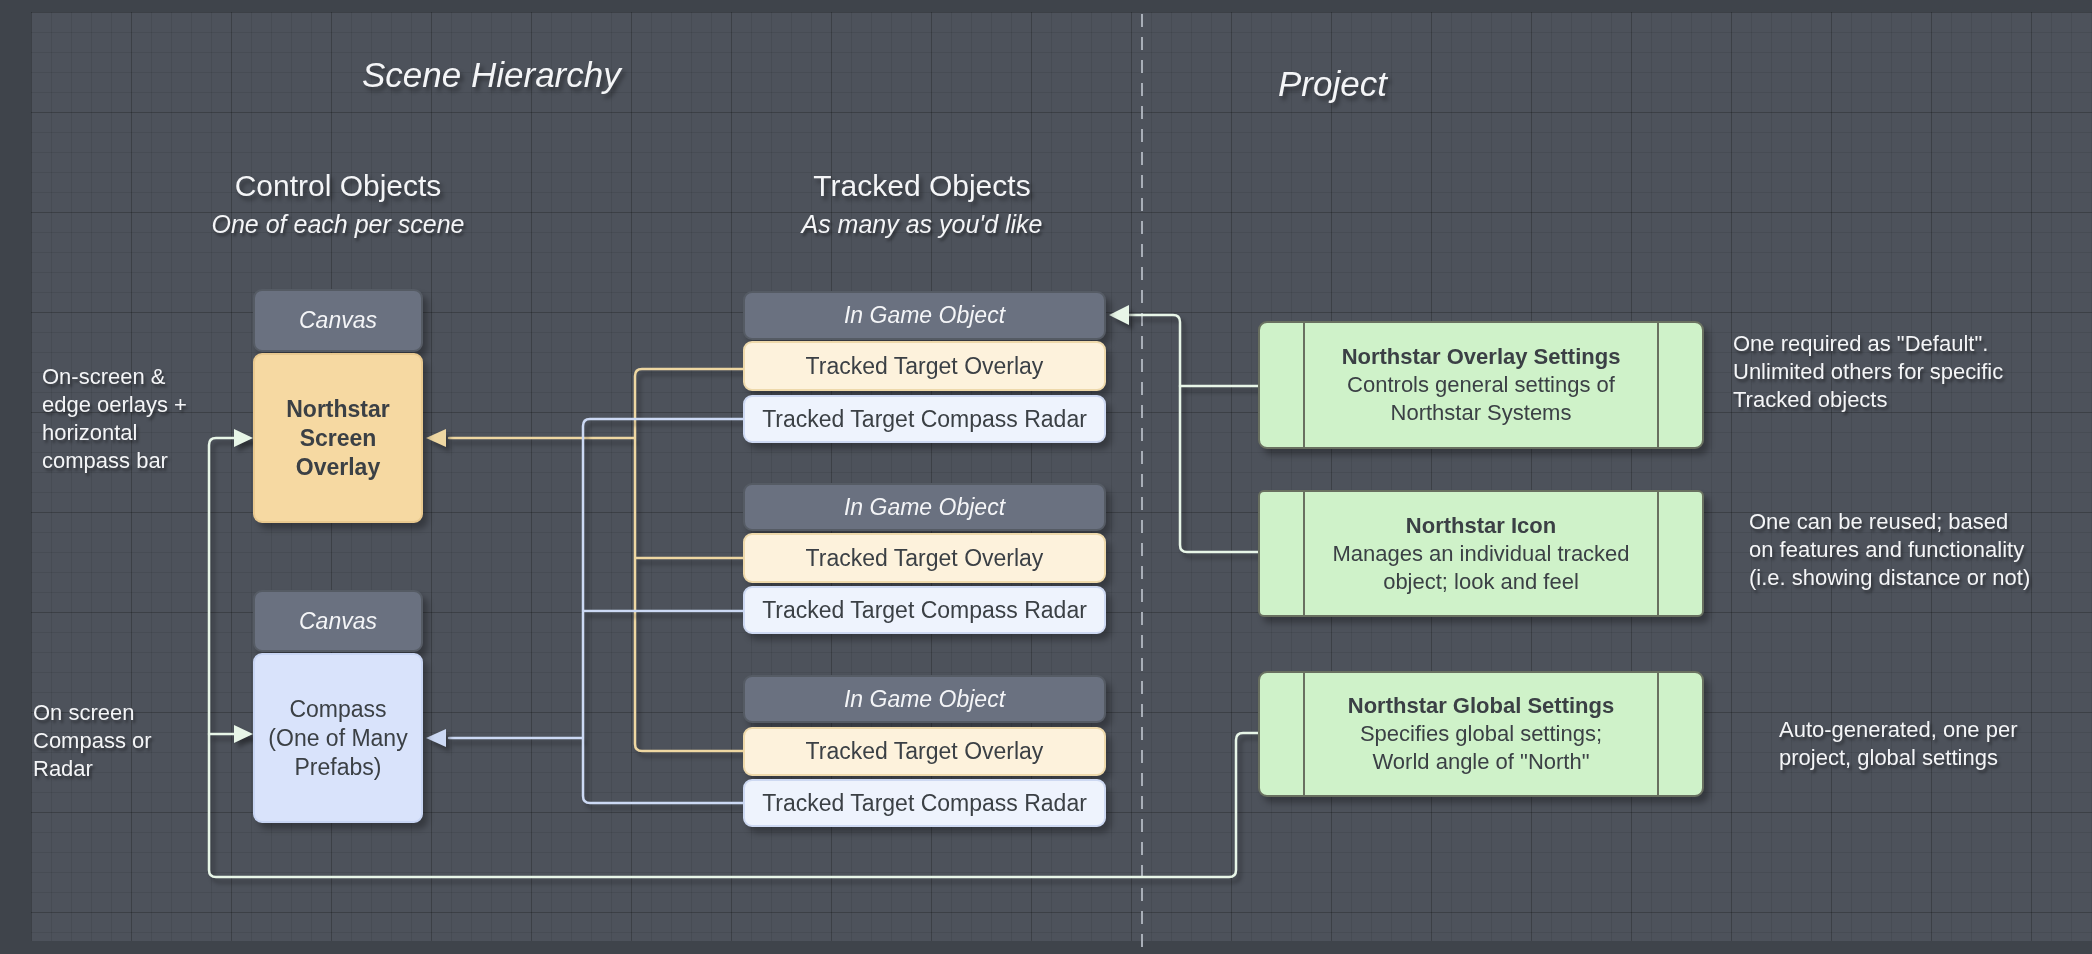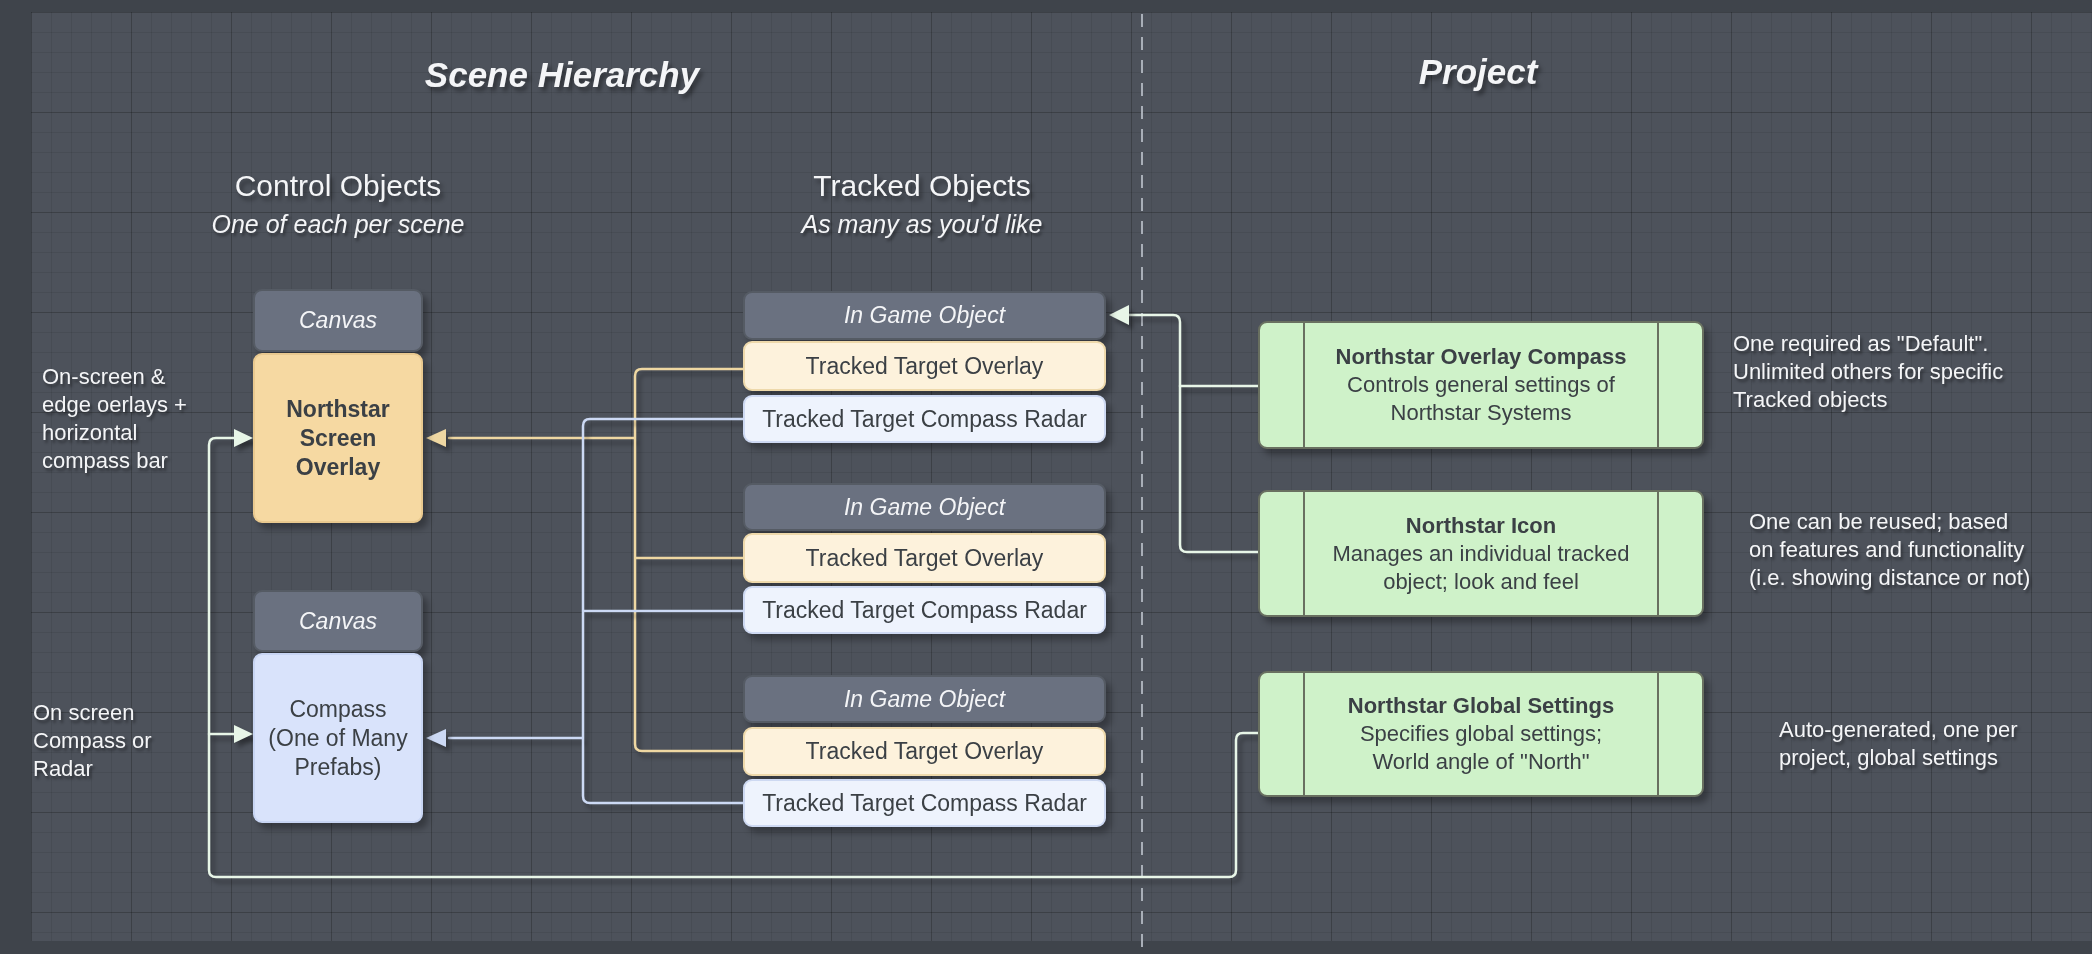--- a/index.html
+++ b/index.html
@@ -24,22 +24,22 @@
   .creamfill{background:var(--cream-box);border:2px solid var(--cream-box-border);
         color:var(--text-dark);font-size:23px;}
   .palefill{background:var(--pale-box);border:2px solid var(--pale-box-border);
         color:var(--text-dark);font-size:23px;}
   .bluefill{background:var(--blue-box);border:2px solid var(--blue-box-border);
         color:var(--text-dark);font-size:23px;line-height:29px;}
   .greenfill{background:var(--green-box);border:2px solid var(--green-box-border);
         color:var(--text-dark);font-size:22px;line-height:28px;}
   .greenbar{position:absolute;top:0;bottom:0;width:2px;background:var(--green-box-border);}
   .gtitle{font-weight:bold;}
-  .title{position:absolute;color:var(--text-light);font-size:35px;font-weight:bold;font-style:italic;
-         text-align:center;text-shadow:3px 4px 4px rgba(0,0,0,0.4);}
+  .title{position:absolute;color:var(--text-light);font-size:35px;font-weight:normal;font-style:italic;
+         text-shadow:3px 4px 4px rgba(0,0,0,0.4);}
   .heading{position:absolute;color:var(--text-light);font-size:30px;font-weight:normal;text-align:center;
          text-shadow:3px 4px 4px rgba(0,0,0,0.4);}
   .subheading{position:absolute;color:var(--text-light);font-size:25px;font-style:italic;text-align:center;
          text-shadow:2px 3px 3px rgba(0,0,0,0.4);}
   .note{position:absolute;color:var(--text-light);font-size:22px;line-height:28px;
         text-shadow:2px 3px 3px rgba(0,0,0,0.4);}
   svg.wires{position:absolute;left:0;top:0;pointer-events:none;}
   .edge{fill:none;stroke-width:2.5px;stroke-linecap:round;}
   .e-mint{stroke:var(--mint);filter:drop-shadow(4px 5px 2px rgba(0,0,0,0.32));}
   .a-mint{fill:var(--mint);stroke:none;filter:drop-shadow(4px 5px 2px rgba(0,0,0,0.32));}
@@ -68,21 +68,21 @@
     <polygon class="a-mint" points="1109,315 1129,305 1129,325"></polygon>
 
     <path class="edge e-tan" d="M743 369 L642 369 Q635 369 635 376 L635 744 Q635 751 642 751 L743 751 M635 558 L743 558 M635 438 L449 438"></path>
     <polygon class="a-tan" points="426,438 446,429 446,447"></polygon>
 
     <path class="edge e-blue" d="M743 419 L590 419 Q583 419 583 426 L583 796 Q583 803 590 803 L743 803 M583 611 L743 611 M583 738 L449 738"></path>
     <polygon class="a-blue" points="426,738 446,729 446,747"></polygon>
   </svg>
 
   <div class="title" style="left:362px;top:55px;width:400px;">Scene Hierarchy</div>
-  <div class="title" style="left:1278px;top:52px;width:400px;">Project</div>
+  <div class="title" style="left:1278px;top:64px;width:400px;">Project</div>
 
   <div class="heading" style="left:188px;top:169px;width:300px;">Control Objects</div>
   <div class="subheading" style="left:168px;top:210px;width:340px;">One of each per scene</div>
   <div class="heading" style="left:772px;top:169px;width:300px;">Tracked Objects</div>
   <div class="subheading" style="left:752px;top:210px;width:340px;">As many as you'd like</div>
 
   <div class="box gray" style="left:253px;top:289px;width:170px;height:63px;">Canvas</div>
   <div class="box tanfill ml" style="left:253px;top:353px;width:170px;height:170px;">Northstar
 Screen
 Overlay</div>
@@ -107,25 +107,25 @@
   <div class="box creamfill" style="left:743px;top:533px;width:363px;height:50px;">Tracked Target Overlay</div>
   <div class="box palefill" style="left:743px;top:586px;width:363px;height:48px;">Tracked Target Compass Radar</div>
 
   <div class="box gray" style="left:743px;top:675px;width:363px;height:48px;">In Game Object</div>
   <div class="box creamfill" style="left:743px;top:727px;width:363px;height:49px;">Tracked Target Overlay</div>
   <div class="box palefill" style="left:743px;top:779px;width:363px;height:48px;">Tracked Target Compass Radar</div>
 
   <div class="box greenfill" style="left:1258px;top:321px;width:446px;height:128px;">
     <div class="greenbar" style="left:43px;"></div>
     <div class="greenbar" style="right:43px;"></div>
-    <div class="gtitle">Northstar Overlay Compass</div>
+    <div class="gtitle">Northstar Overlay Settings</div>
     <div class="ml">Controls general settings of
 Northstar Systems</div>
   </div>
-  <div class="box greenfill" style="left:1258px;top:490px;width:446px;height:127px;">
+  <div class="box greenfill" style="left:1258px;top:490px;width:446px;height:127px;border-radius:6px;">
     <div class="greenbar" style="left:43px;"></div>
     <div class="greenbar" style="right:43px;"></div>
     <div class="gtitle">Northstar Icon</div>
     <div class="ml">Manages an individual tracked
 object; look and feel</div>
   </div>
   <div class="box greenfill" style="left:1258px;top:671px;width:446px;height:126px;">
     <div class="greenbar" style="left:43px;"></div>
     <div class="greenbar" style="right:43px;"></div>
     <div class="gtitle">Northstar Global Settings</div>

